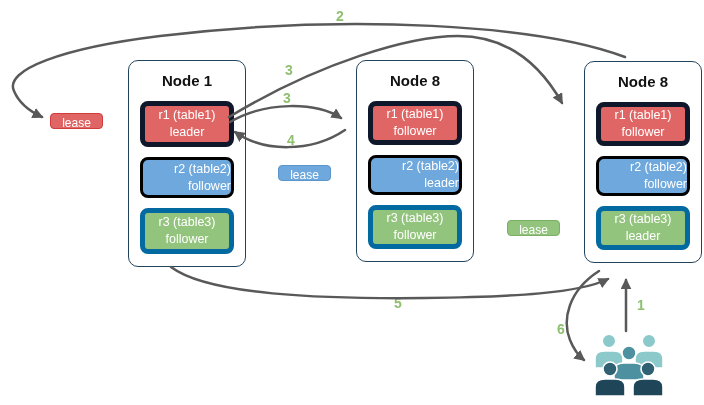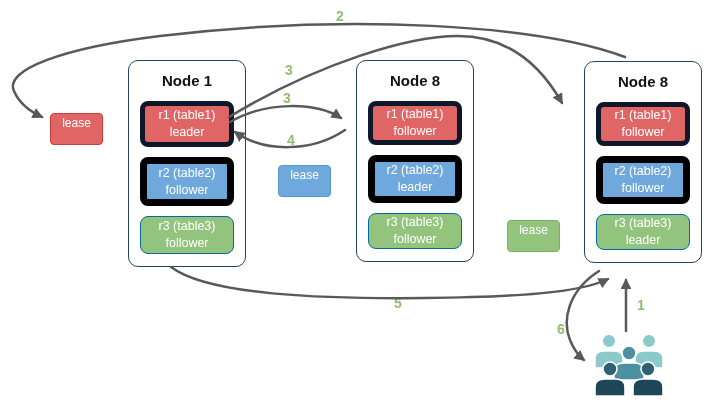--- a/index.html
+++ b/index.html
@@ -14,24 +14,24 @@
   }
   .node-title{
     margin:3px 0 2px;text-align:center;font-size:15px;font-weight:bold;color:#111;
   }
   .replica{
     flex:1;border-radius:8px;color:#fff;display:flex;flex-direction:column;
     justify-content:center;text-align:center;font-size:12.5px;line-height:1.35;
   }
   .replica span{display:block;}
   .c-red{background:#e06666;border:5px solid #0f172a;}
-  .c-blue{background:#6fa8dc;border:7px solid #000000;}
-  .c-green{background:#93c47d;border:1px solid #0369a1;}
+  .c-blue{background:#6fa8dc;border:3px solid #000000;text-align:right;}
+  .c-green{background:#93c47d;border:5px solid #0369a1;}
   .lease{
-    position:absolute;width:53px;height:32px;box-sizing:border-box;border-radius:4px;
+    position:absolute;width:53px;height:16px;box-sizing:border-box;border-radius:4px;
     color:#fff;font-size:12px;text-align:center;line-height:18px;
   }
   .lease.c-red{border:1.5px solid #d03c3c;}
   .lease.c-blue{border:1.5px solid #5a96cb;}
   .lease.c-green{border:1.5px solid #7baf63;}
   .step{
     position:absolute;color:#8fbf70;font-weight:bold;font-size:14px;line-height:1;
   }
   .arrow-layer{position:absolute;left:0;top:0;pointer-events:none;}
 </style>

